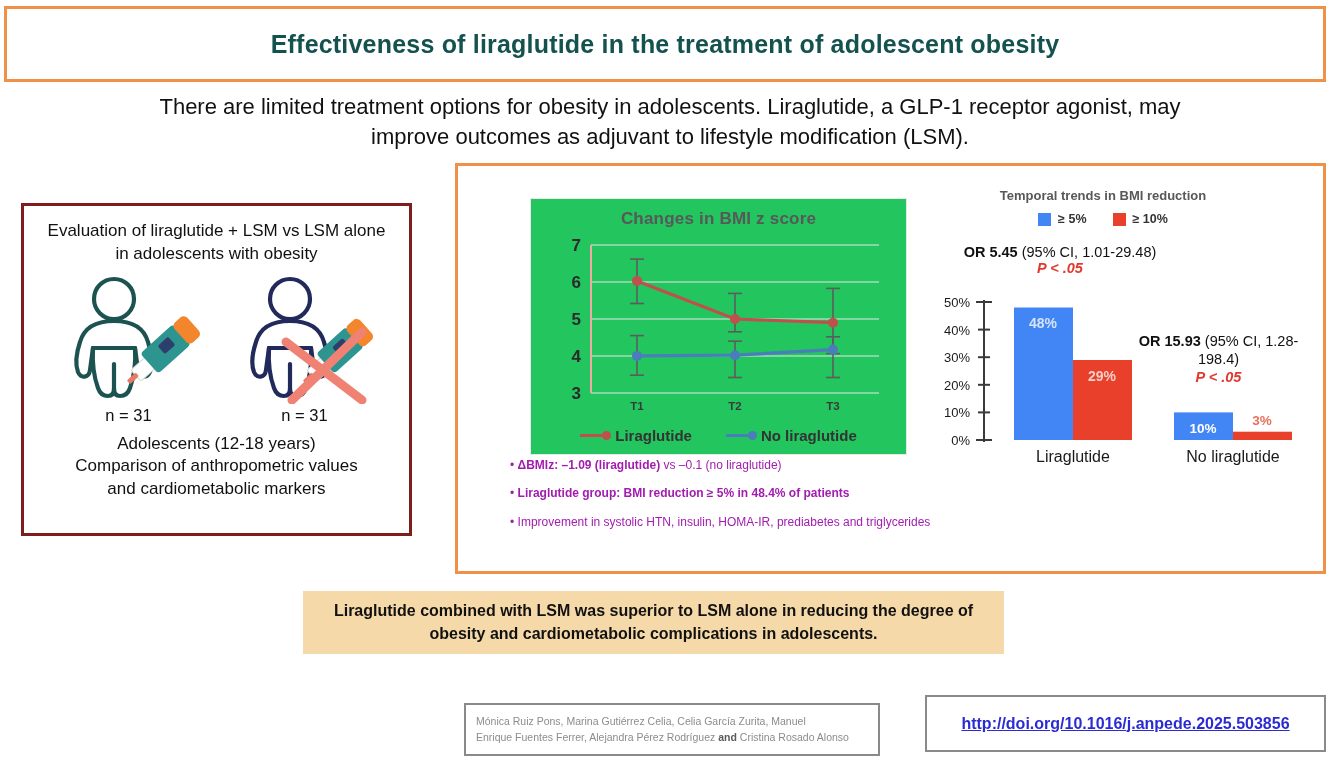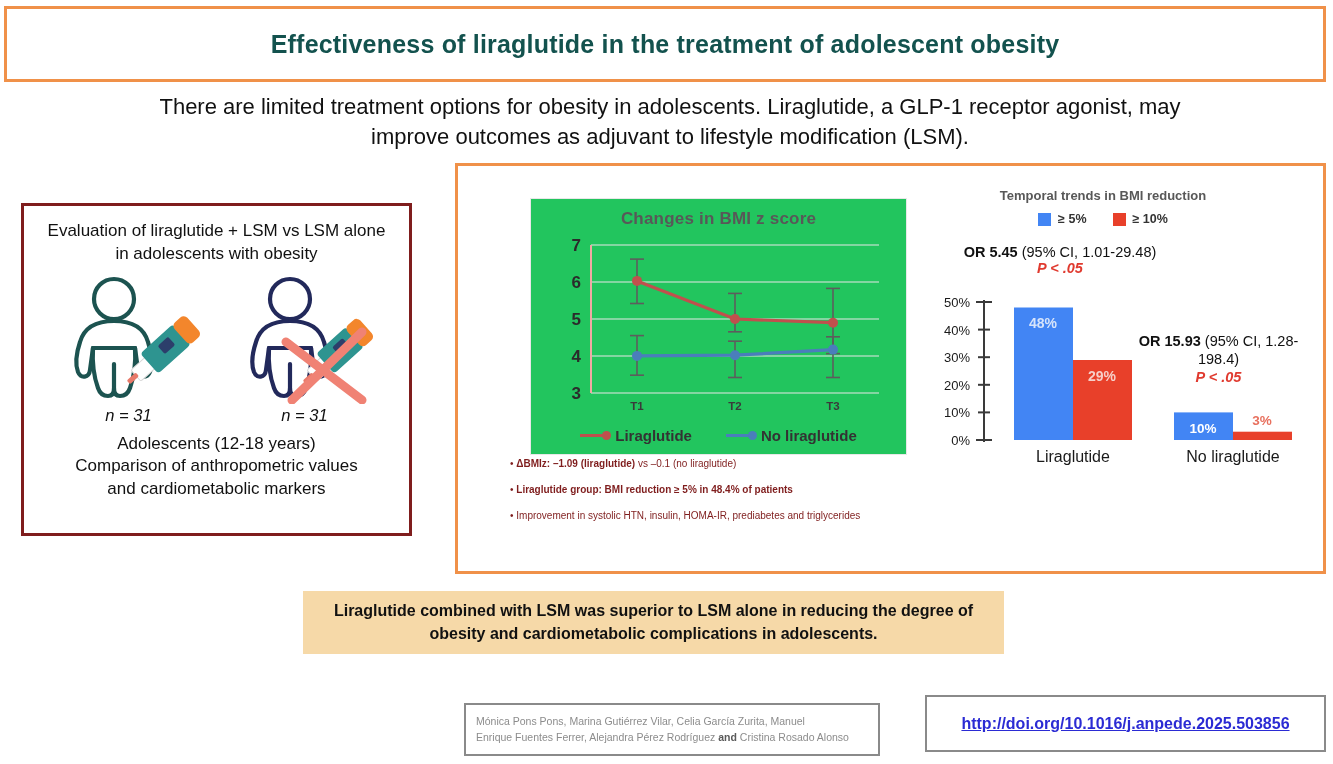--- a/index.html
+++ b/index.html
@@ -34,21 +34,21 @@
     display:flex;flex-direction:column;align-items:center;
   }
   #left-headline{
     margin-top:14px;width:355px;text-align:center;
     font-size:17px;line-height:1.35;color:#111;
   }
   #figures-row{
     display:flex;justify-content:center;gap:26px;margin-top:6px;
   }
   .fig-col{display:flex;flex-direction:column;align-items:center;}
-  .fig-n{font-size:16.5px;color:#111;margin-top:2px;font-style:italic;}
+  .fig-n{font-size:16.5px;color:#111;margin-top:2px;}
   #left-footer{
     margin-top:8px;width:370px;text-align:center;
     font-size:17px;line-height:1.32;color:#111;
   }
 
   
   #results-panel{
     position:absolute;left:455px;top:163px;width:865px;height:405px;
     border:3px solid #F09149;background:#fff;
   }
@@ -87,21 +87,21 @@
   .blg-sq{width:13px;height:13px;display:block;}
   .blg-label{font-size:12.5px;font-weight:bold;color:#333;}
   .or-line{font-size:14.5px;color:#111;}
   .or-strong{font-weight:bold;}
   .p-val{font-size:14.5px;font-weight:bold;font-style:italic;color:#E03A2F;}
   #or-left{position:absolute;left:12px;top:60px;width:300px;text-align:center;}
   #or-right{position:absolute;left:228px;top:148px;width:185px;text-align:center;line-height:1.25;}
 
   
   #bullets{position:absolute;left:52px;top:292px;width:600px;}
-  .bullet{font-size:10px;color:#7f1d1d;margin-bottom:14px;line-height:1.2;}
+  .bullet{font-size:12px;color:#a21caf;margin-bottom:14px;line-height:1.2;}
   .bullet b{font-weight:bold;}
 
   
   #conclusion-box{
     position:absolute;left:303px;top:591px;width:701px;height:63px;
     background:#F6D9A8;display:flex;align-items:center;justify-content:center;
   }
   #conclusion-text{
     font-size:16px;font-weight:bold;color:#111;text-align:center;line-height:1.38;
     padding:0 14px;
@@ -356,21 +356,21 @@
 
   </div>
 
   <div id="conclusion-box">
     <div id="conclusion-text">Liraglutide combined with LSM was superior to LSM alone in reducing the degree of obesity and cardiometabolic complications in adolescents.</div>
   </div>
 
 
   <div id="authors-box">
     <div id="authors-text">
-      <span>Mónica Pons Pons, Marina Gutiérrez Vilar, Celia García Zurita, Manuel</span><br>
+      <span>Mónica Ruiz Pons, Marina Gutiérrez Celia, Celia García Zurita, Manuel</span><br>
       <span>Enrique Fuentes Ferrer, Alejandra Pérez Rodríguez </span><b>and</b><span> Cristina Rosado Alonso</span>
     </div>
   </div>
 
   <div id="doi-box">
     <a href="#" id="doi-link">http://doi.org/10.1016/j.anpede.2025.503856</a>
   </div>
 
 </div>
 

